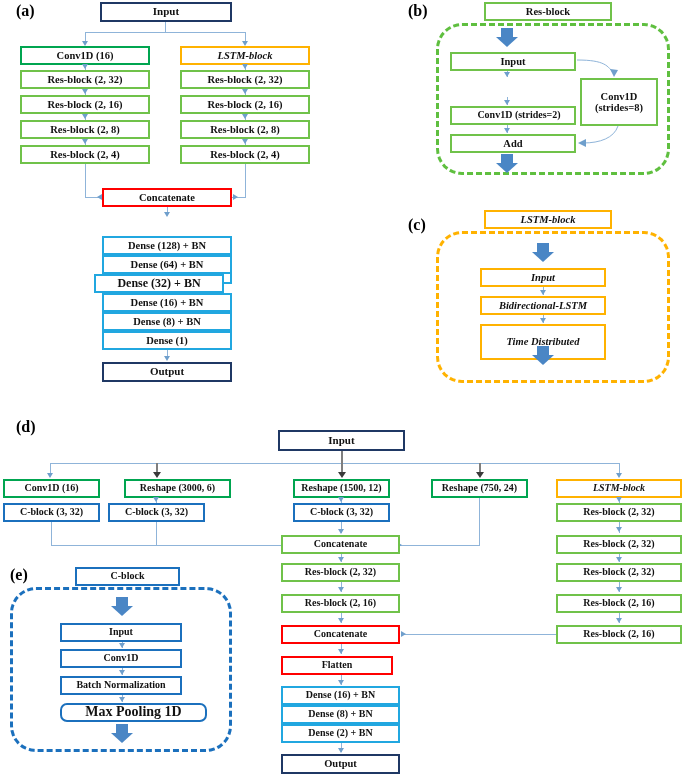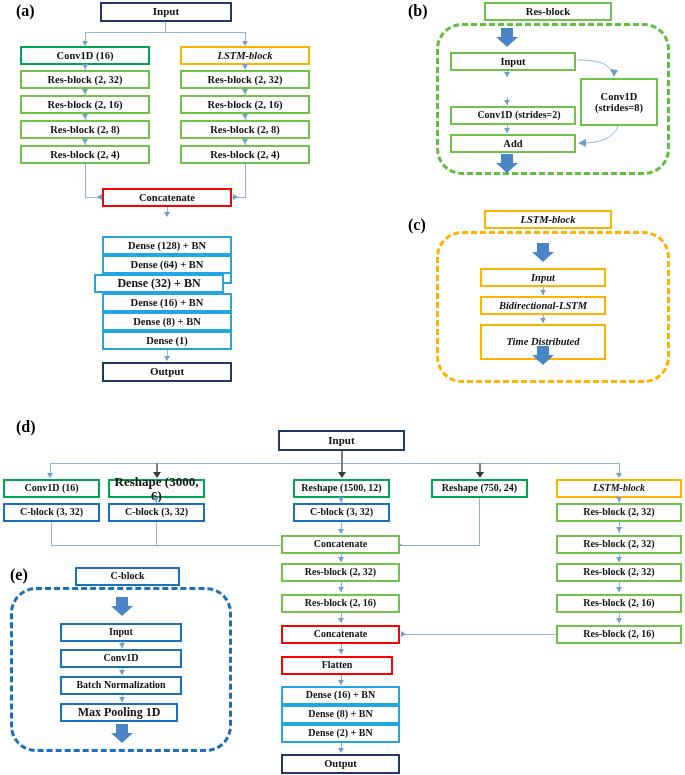--- a/index.html
+++ b/index.html
@@ -197,21 +197,21 @@
   <div class="ln vl dark" style="left:341px;top:463px;width:2px;height:12px;"></div>
   <div class="ln vl dark" style="left:479px;top:463px;width:2px;height:12px;"></div>
   <div class="ln vl" style="left:619px;top:463px;height:12px;"></div>
   <div class="arw" style="left:46.5px;top:473px;"></div>
   <div class="arw dk" style="left:153px;top:472px;"></div>
   <div class="arw dk" style="left:338px;top:472px;"></div>
   <div class="arw dk" style="left:476px;top:472px;"></div>
   <div class="arw" style="left:615.5px;top:473px;"></div>
 
   <div class="bx green" style="left:3px;top:479px;width:97px;height:19px;font-size:10px;">Conv1D (16)</div>
-  <div class="bx green" style="left:108px;top:479px;width:97px;height:19px;font-size:13px;">Reshape (3000, 6)</div>
+  <div class="bx green" style="left:124px;top:479px;width:107px;height:19px;font-size:10px;">Reshape (3000, 6)</div>
   <div class="bx green" style="left:293px;top:479px;width:97px;height:19px;font-size:10px;">Reshape (1500, 12)</div>
   <div class="bx green" style="left:431px;top:479px;width:97px;height:19px;font-size:10px;">Reshape (750, 24)</div>
   <div class="bx amber" style="left:556px;top:479px;width:126px;height:19px;font-size:10px;">LSTM-block</div>
 
   <div class="bx blue" style="left:3px;top:503px;width:97px;height:19px;font-size:10px;">C-block (3, 32)</div>
   <div class="bx blue" style="left:108px;top:503px;width:97px;height:19px;font-size:10px;">C-block (3, 32)</div>
   <div class="bx blue" style="left:293px;top:503px;width:97px;height:19px;font-size:10px;">C-block (3, 32)</div>
 
   <div class="ln vl" style="left:156px;top:498px;height:5px;"></div>
   <div class="arw" style="left:152.5px;top:497px;"></div>
@@ -283,21 +283,21 @@
   <div class="dash b" style="left:10px;top:587px;width:222px;height:165px;"></div>
 
   <div class="fat" style="left:111px;top:597px;">
     <div class="stem"></div>
       <div class="head"></div>
   </div>
 
   <div class="bx blue" style="left:60px;top:623px;width:122px;height:19px;font-size:10px;">Input</div>
   <div class="bx blue" style="left:60px;top:649px;width:122px;height:19px;font-size:10px;">Conv1D</div>
   <div class="bx blue" style="left:60px;top:676px;width:122px;height:19px;font-size:10px;">Batch Normalization</div>
-  <div class="bx blue" style="left:60px;top:703px;width:118px;height:19px;font-size:12px;">Max Pooling 1D</div>
+  <div class="bx blue" style="left:60px;top:703px;width:147px;height:19px;font-size:14px;border-radius:7px;">Max Pooling 1D</div>
 
   <div class="ln vl" style="left:122px;top:642px;height:6px;"></div>
   <div class="arw" style="left:118.5px;top:643px;"></div>
   <div class="ln vl" style="left:122px;top:668px;height:7px;"></div>
   <div class="arw" style="left:118.5px;top:670px;"></div>
   <div class="ln vl" style="left:122px;top:695px;height:7px;"></div>
   <div class="arw" style="left:118.5px;top:697px;"></div>
 
   <div class="fat" style="left:111px;top:724px;">
     <div class="stem"></div>

